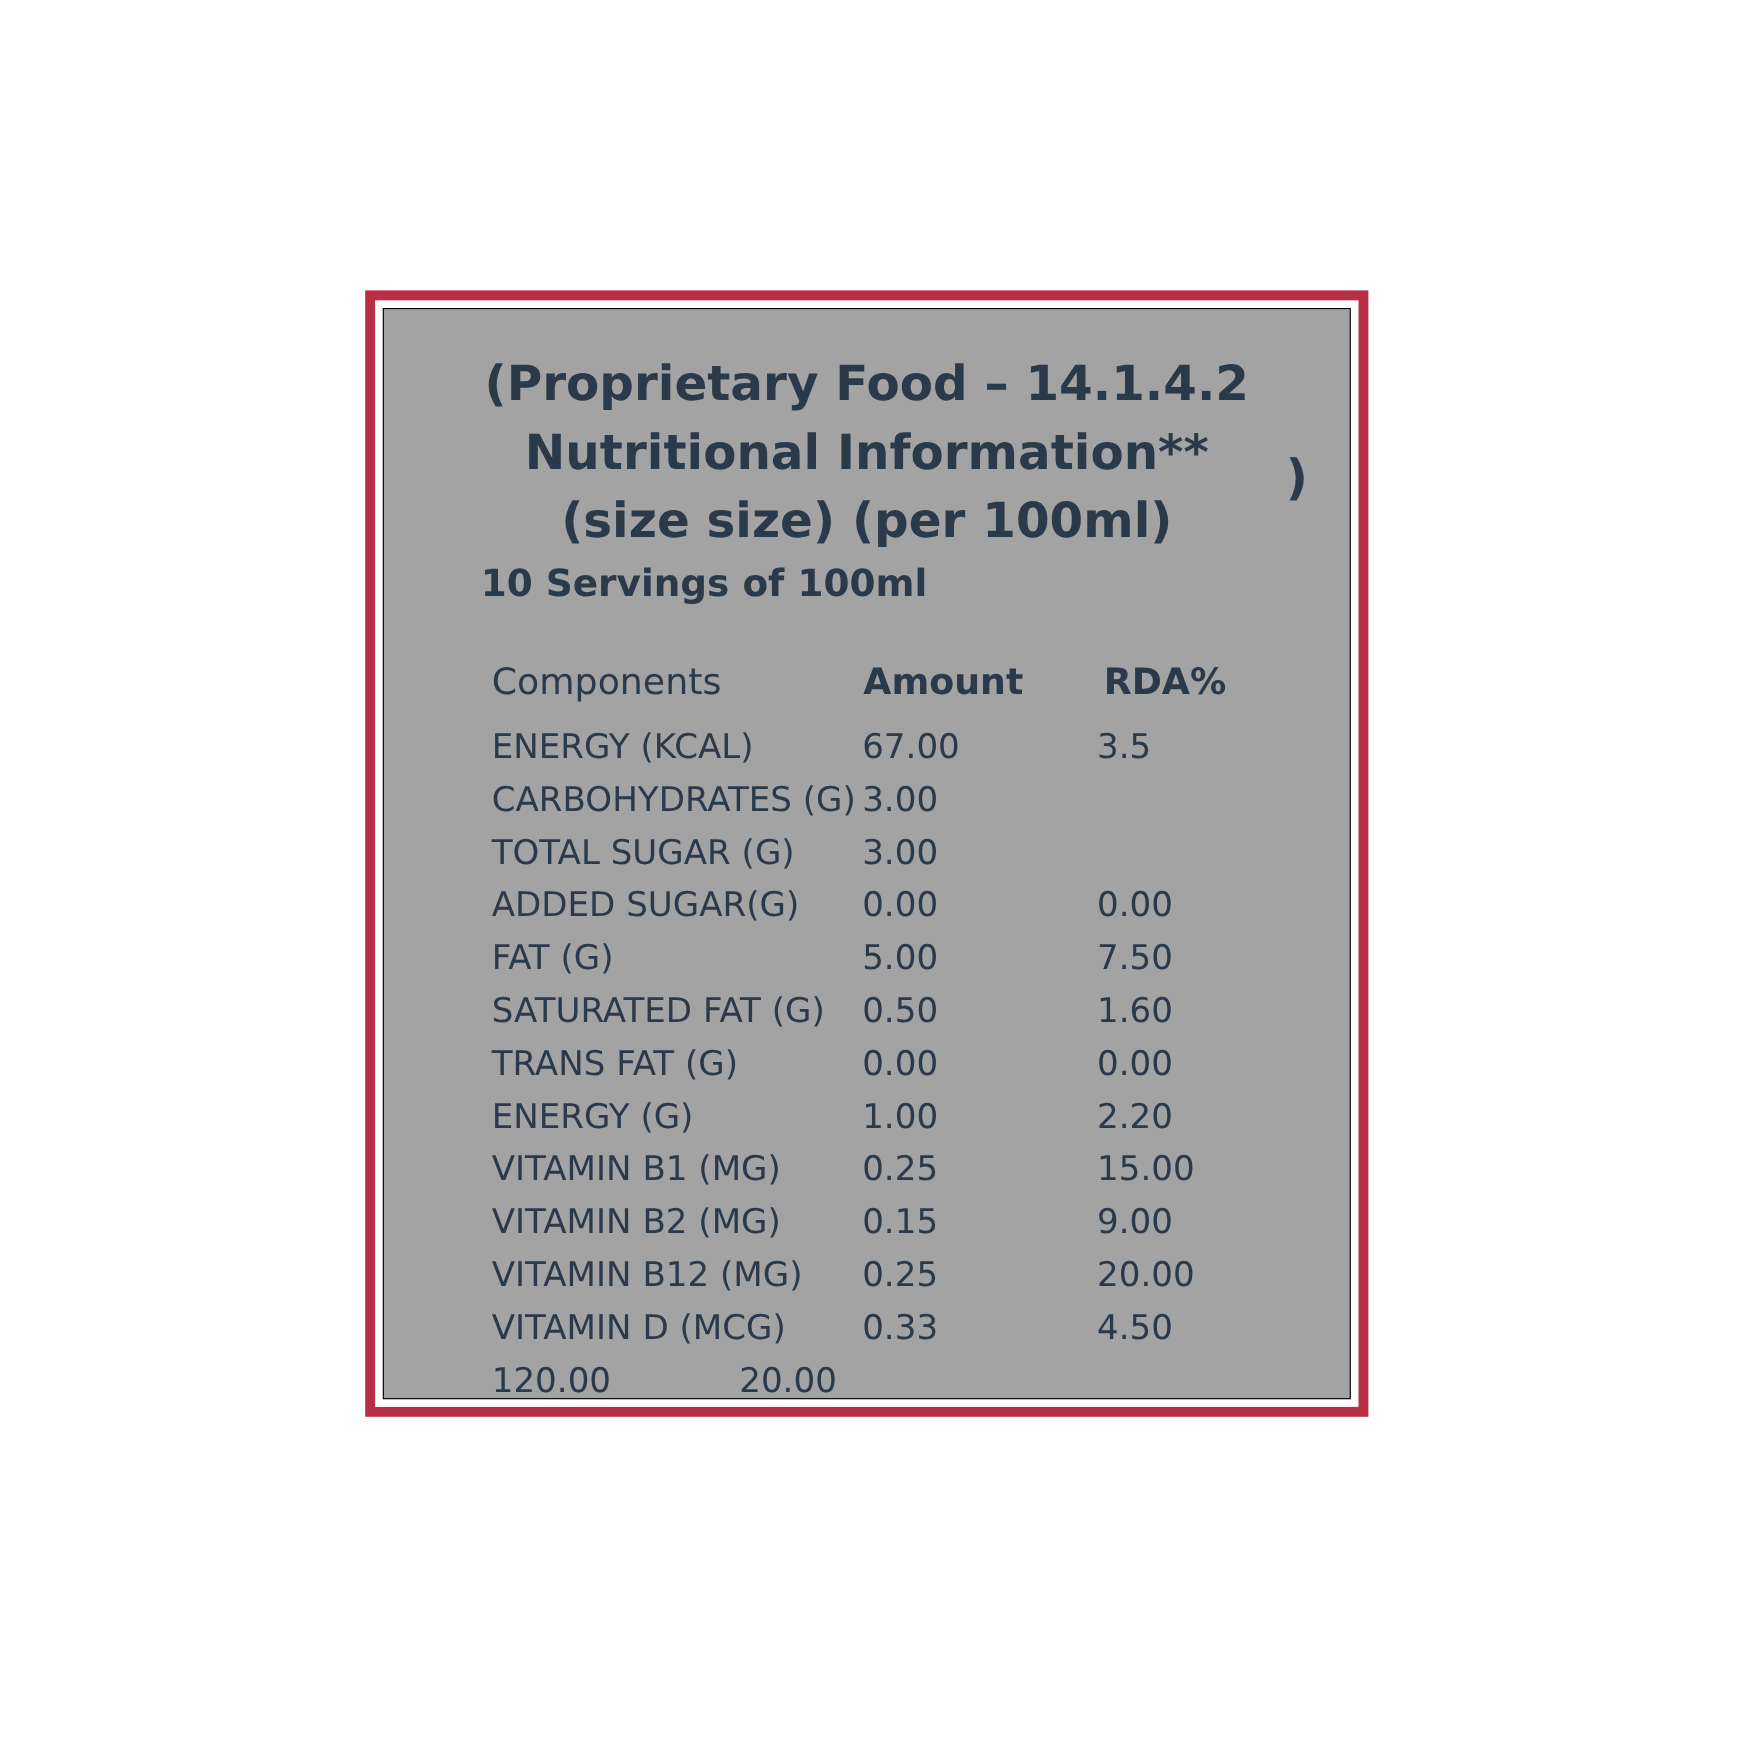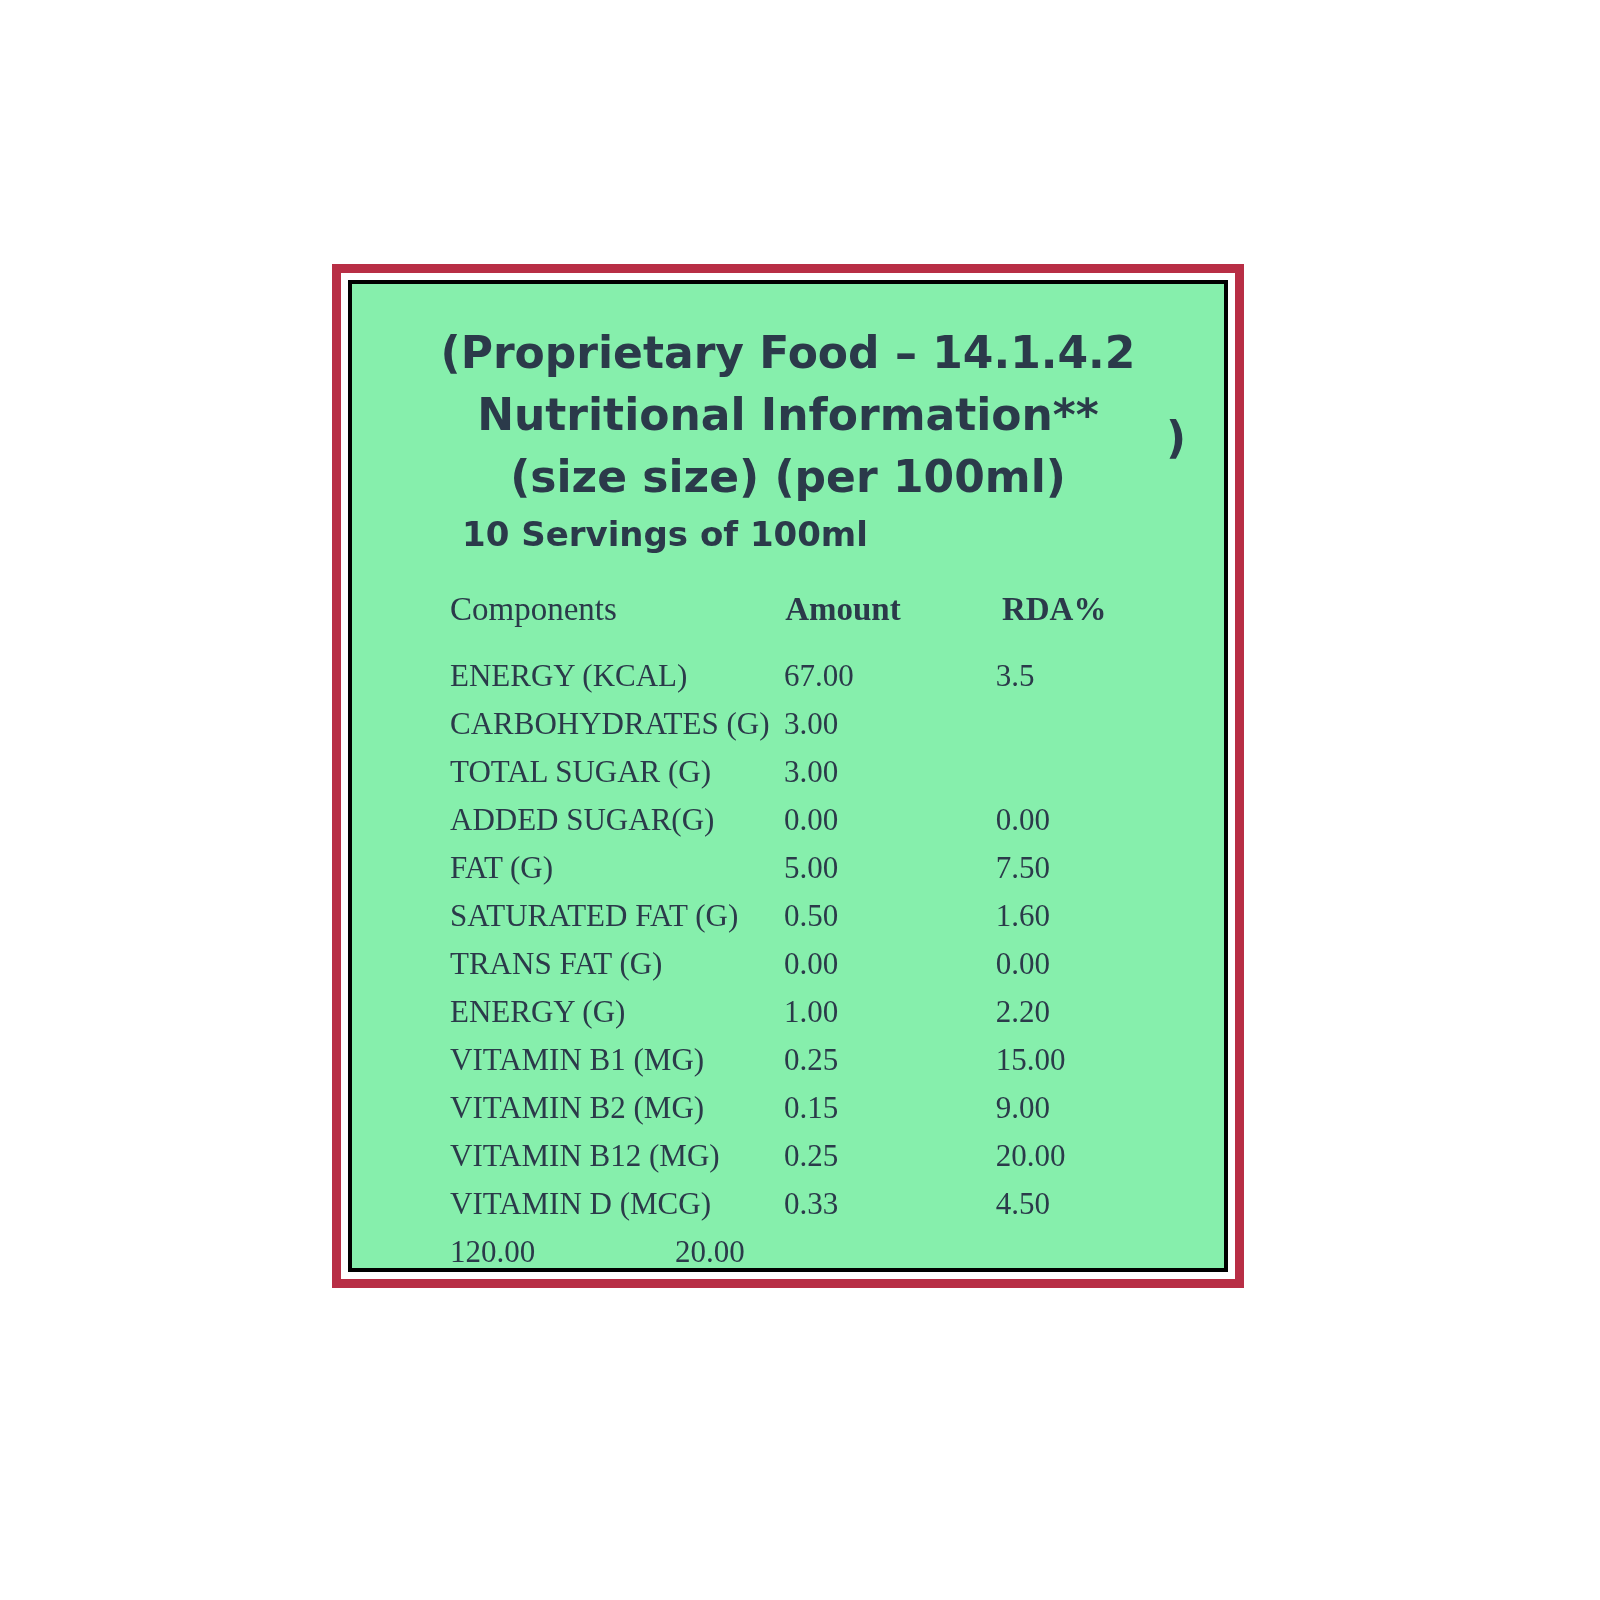--- a/index.html
+++ b/index.html
@@ -24,22 +24,22 @@
     height: 1024px;
     box-sizing: border-box;
     border: 9px solid #b82e45;
     background: #ffffff;
     padding: 7px;
   }
   .panel-inner {
     width: 100%;
     height: 100%;
     box-sizing: border-box;
-    border: 4px solid #000000;
-    background: #86efac;
+    border: 1px solid #000000;
+    background: #a3a3a3;
     position: relative;
   }
 
   .title-block {
     position: absolute;
     left: 0;
     right: 0;
     top: 38px;
     text-align: center;
   }
@@ -57,39 +57,38 @@
     right: 38px;
     top: 130px;
     font-weight: bold;
     font-size: 44px;
     line-height: 48px;
     color: #2b3a4a;
   }
 
   .servings {
     position: absolute;
-    left: 110px;
+    left: 88px;
     top: 230px;
     font-weight: bold;
     font-size: 34px;
     color: #2b3a4a;
     text-align: center;
   }
 
   .table {
     position: absolute;
     left: 98px;
     top: 292px;
     right: 40px;
   }
   .row {
     display: flex;
-    align-items: center;
+    align-items: flex-end;
     height: 48px;
-    font-family: Liberation Serif, serif;
   }
   .row.head {
     height: 66px;
   }
   .col-comp {
     width: 355px;
     font-size: 31px;
   }
   .col-amt {
     width: 225px;

